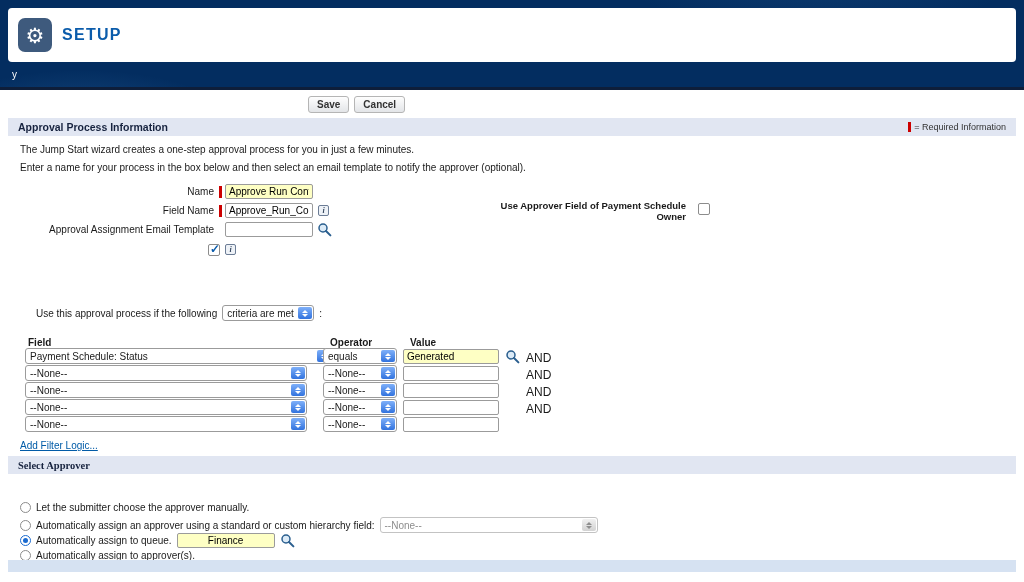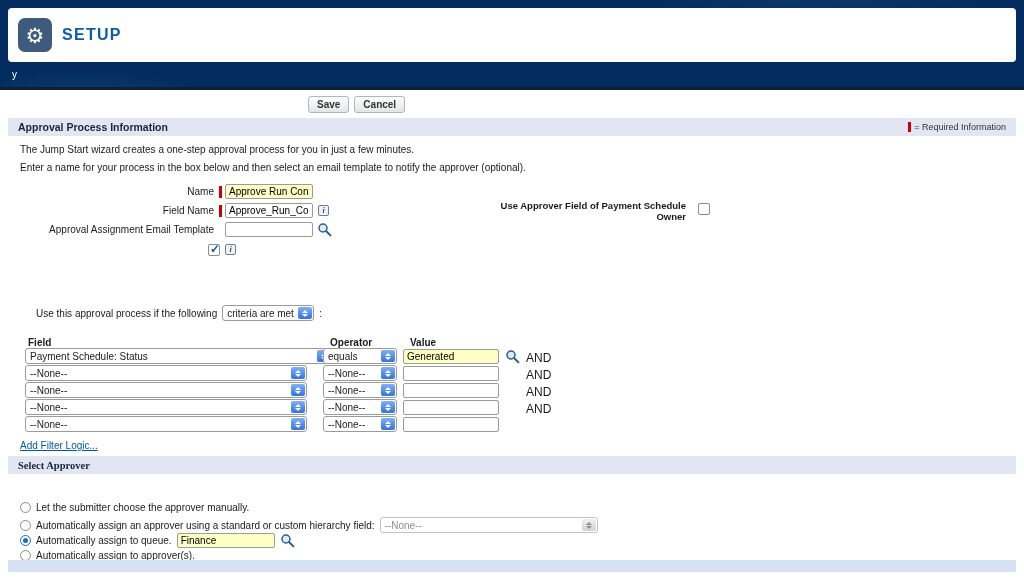--- a/index.html
+++ b/index.html
@@ -270,21 +270,21 @@
       <span class="stepper">
           <span class="tri-up"></span>
           <span class="tri-down"></span>
         </span>
     </div>
   </div>
 
   <div class="rrow" style="left:12px; top:443px;">
     <span class="radio selected"></span>
     <span>Automatically assign to queue.</span>
-    <input class="tin yellow inline" style="width: 98px;" value="Finance">
+    <input class="tin yellow inline" style="width: 98px; text-align: center;" value="Finance">
     <span class="lookup inline">
       <svg width="15" height="15" viewBox="0 0 15 15">
           <circle cx="6" cy="6" r="4" fill="#dcebf7" stroke="#2b5f8f" stroke-width="1.5"></circle>
           <line x1="9" y1="9" x2="13.4" y2="13.4" stroke="#2b5f8f" stroke-width="2" stroke-linecap="round"></line>
         </svg>
     </span>
   </div>
 
   <div class="rrow" style="left:12px; top:460px;">
     <span class="radio"></span>

